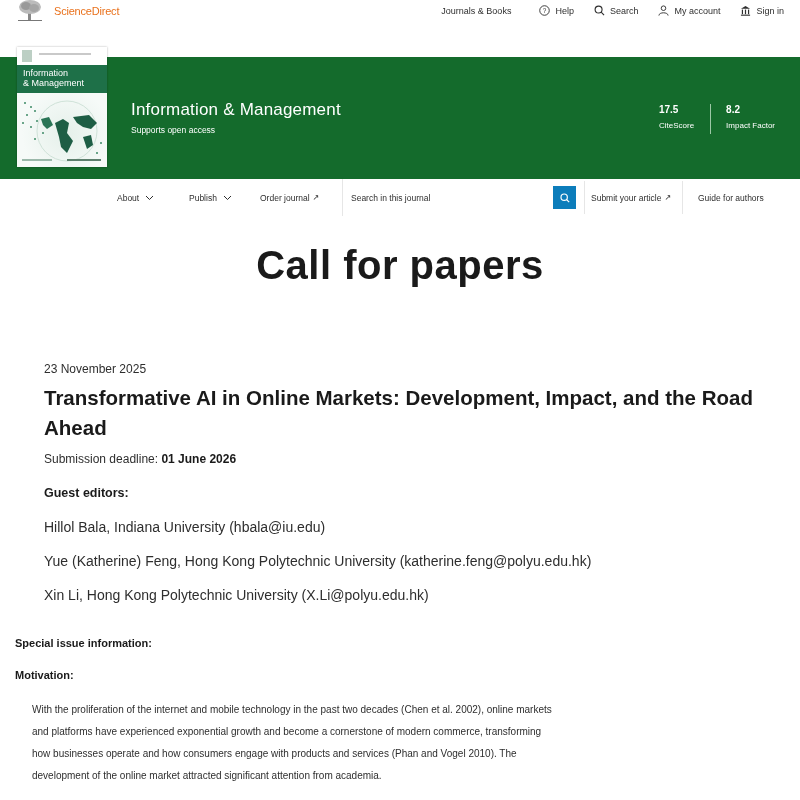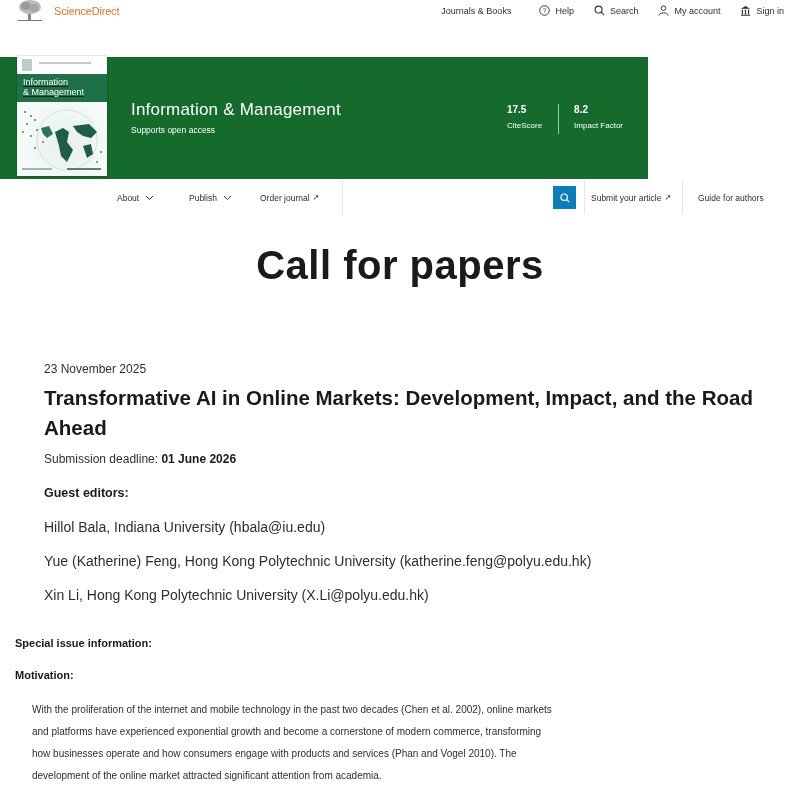--- a/index.html
+++ b/index.html
@@ -11,22 +11,22 @@
   .logo { position: absolute; left: 16px; top: 0; display: flex; align-items: flex-start; }
   .logo-tree { width: 28px; height: 22px; position: relative; }
   .logo-tree svg { display: block; }
   .logo-text { position: absolute; left: 38px; top: 5px; font-size: 11px; color: #e9711c; letter-spacing: -0.2px; font-family: "Liberation Sans", sans-serif; white-space: nowrap; }
   .topnav { position: absolute; right: 16px; top: 5px; display: flex; align-items: center; font-size: 9px; color: #2e2e2e; font-family: "Liberation Sans", sans-serif; }
   .topnav .item { display: flex; align-items: center; margin-left: 20px; cursor: pointer; }
   .topnav .item:first-child { margin-left: 0; margin-right: 8px; }
   .topnav .item svg { margin-right: 5px; }
 
   
-  .banner { position: absolute; left: 0; top: 57px; width: 648px; height: 122px; background: #146b2c; }
-  .cover { position: absolute; left: 17px; top: 56px; width: 90px; height: 120px; background: #0c4a6e; box-shadow: 0 0 2px rgba(0,0,0,0.3); overflow: hidden; text-decoration: underline; }
+  .banner { position: absolute; left: 0; top: 57px; width: 800px; height: 122px; background: #146b2c; }
+  .cover { position: absolute; left: 17px; top: 47px; width: 90px; height: 120px; background: #0c4a6e; box-shadow: 0 0 2px rgba(0,0,0,0.3); overflow: hidden; }
   .cover .cover-top { height: 18px; background: #fff; position: relative; }
   .cover .cover-top .elsevier-mini { position: absolute; left: 5px; top: 3px; width: 10px; height: 12px; background: #bccfc4; }
   .cover .cover-top .lines { position: absolute; left: 22px; top: 6px; width: 52px; height: 2px; background: #c9c9c9; }
   .cover .cover-title { background: #1e7048; color: #fff; font-size: 9px; line-height: 10px; padding: 3px 4px 5px 6px; font-family: "Liberation Sans", sans-serif; height: 28px; }
   .cover .cover-art { position: relative; height: 74px; background: radial-gradient(circle at 55% 55%, #e5f0ea 0%, #f6faf8 70%); }
   .banner-title { position: absolute; left: 131px; top: 43px; font-size: 17px; color: #fff; font-family: "Liberation Sans", sans-serif; letter-spacing: 0.2px; }
   .banner-sub { position: absolute; left: 131px; top: 68px; font-size: 8.5px; color: #fff; font-family: "Liberation Sans", sans-serif; }
   .metrics { position: absolute; right: 25px; top: 47px; display: flex; align-items: flex-start; color: #fff; font-family: "Liberation Sans", sans-serif; }
   .metric .val { font-size: 10px; font-weight: bold; }
   .metric .lbl { font-size: 8px; margin-top: 6px; }
@@ -171,20 +171,21 @@
     <span>Publish</span>
     <svg class="chev" width="9" height="6" viewBox="0 0 9 6">
         <path d="M1 1 L4.5 4.5 L8 1" fill="none" stroke="#2e2e2e" stroke-width="1"></path>
       </svg>
   </div>
   <div class="nav-item" style="left:260px">
     <span>Order journal</span>
     <span class="ext">↗</span>
   </div>
   <div class="search-box">
+    <input type="text" placeholder="Search in this journal" style="">
     <div class="search-btn">
       <svg width="10" height="10" viewBox="0 0 12 12">
           <circle cx="5" cy="5" r="3.8" fill="none" stroke="#ffffff" stroke-width="1.4"></circle>
           <line x1="7.8" y1="7.8" x2="11" y2="11" stroke="#ffffff" stroke-width="1.4"></line>
         </svg>
     </div>
   </div>
   <div class="sep" style="left:584px"></div>
   <div class="nav-item" style="left:591px">
     <span>Submit your article</span>

